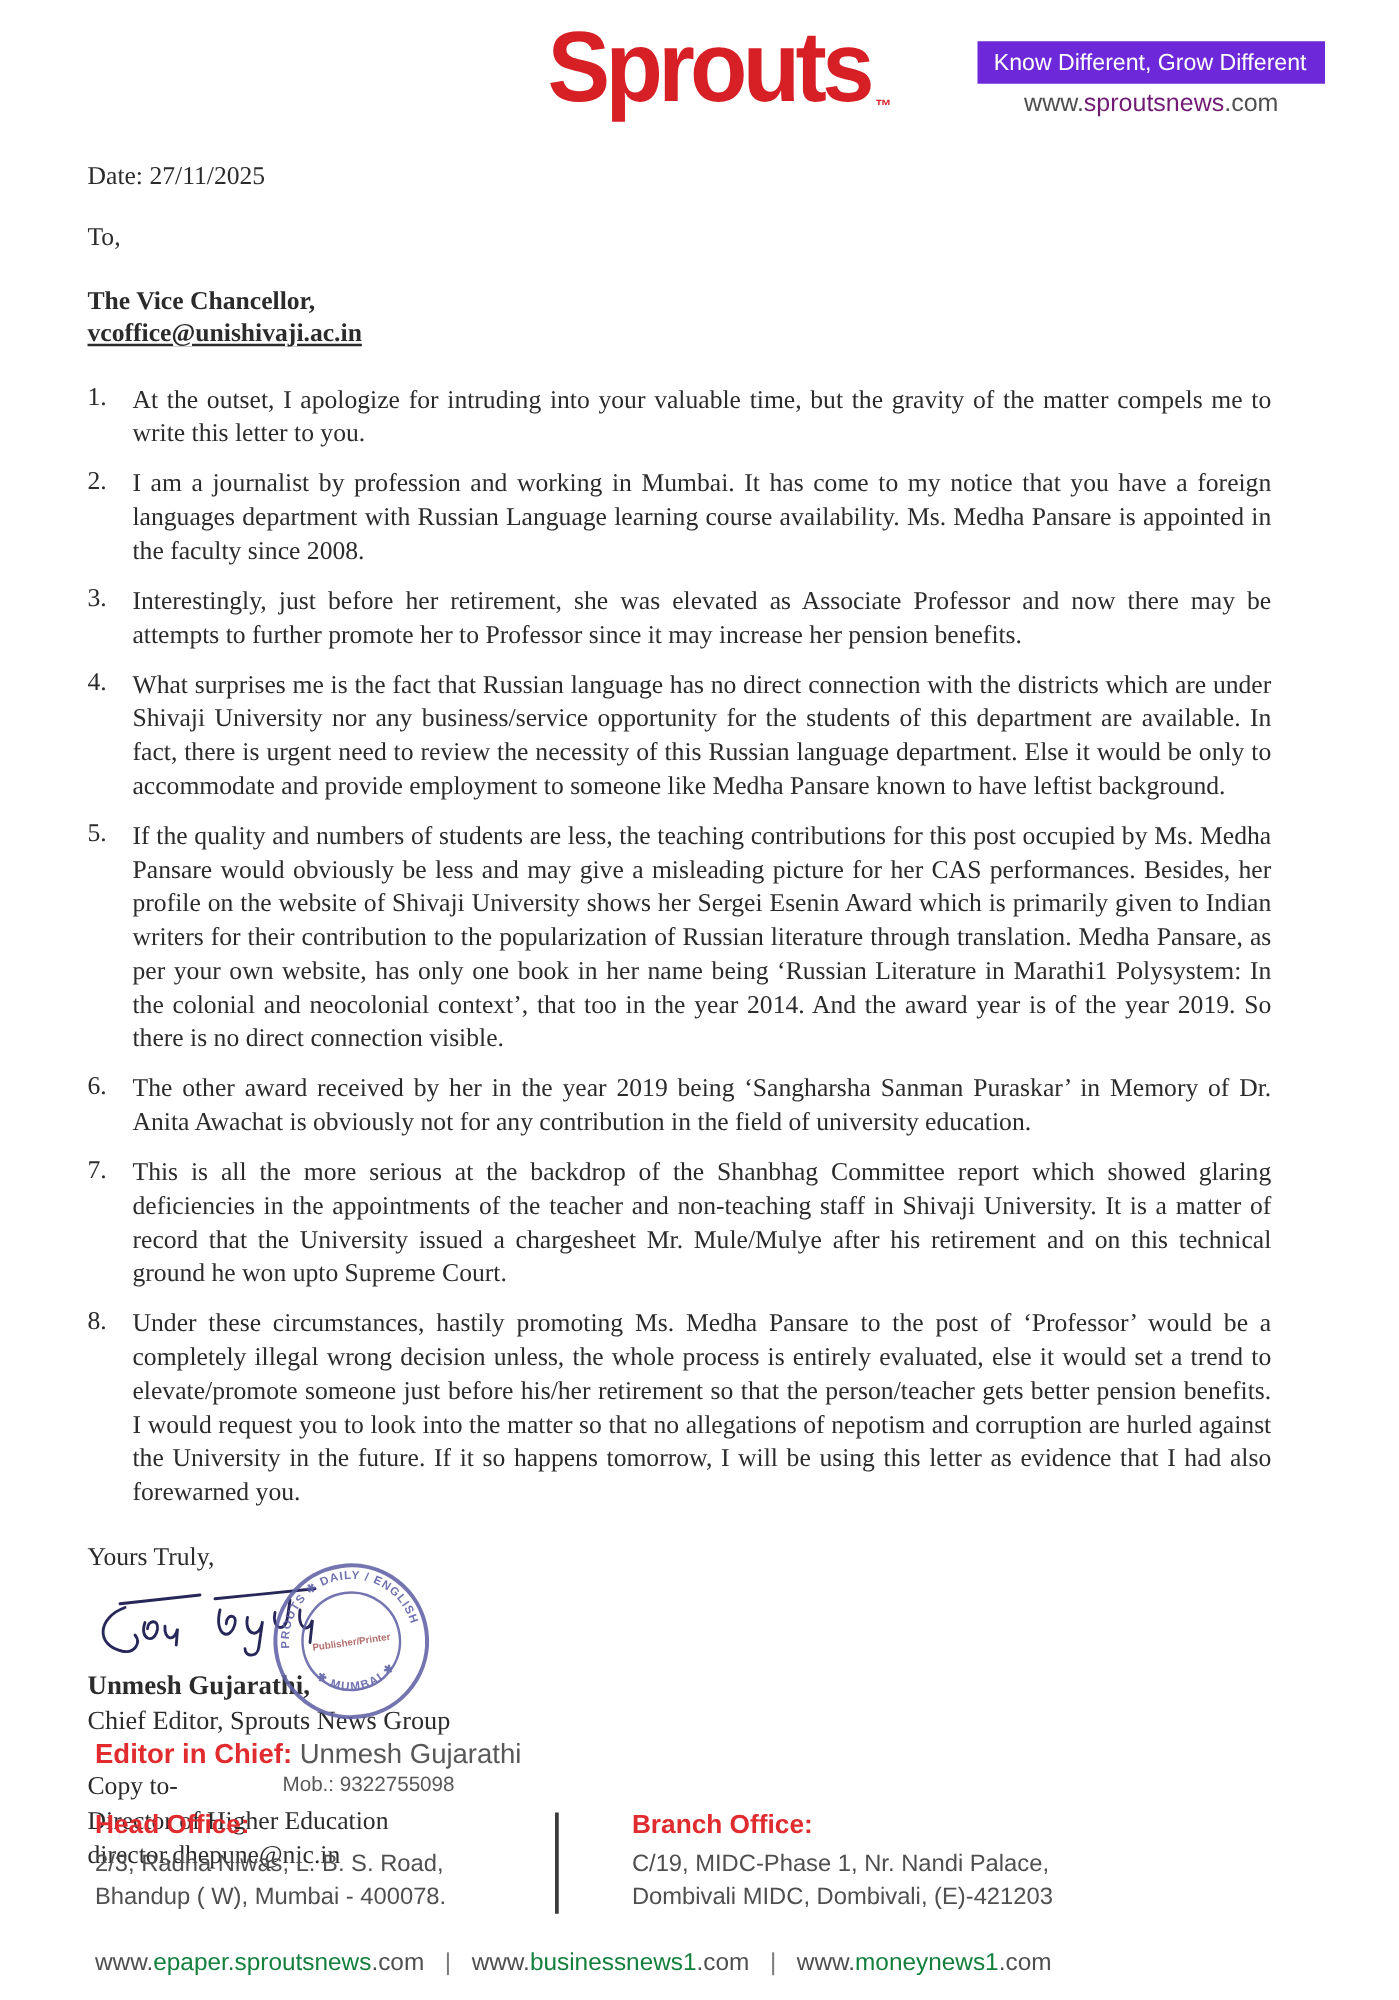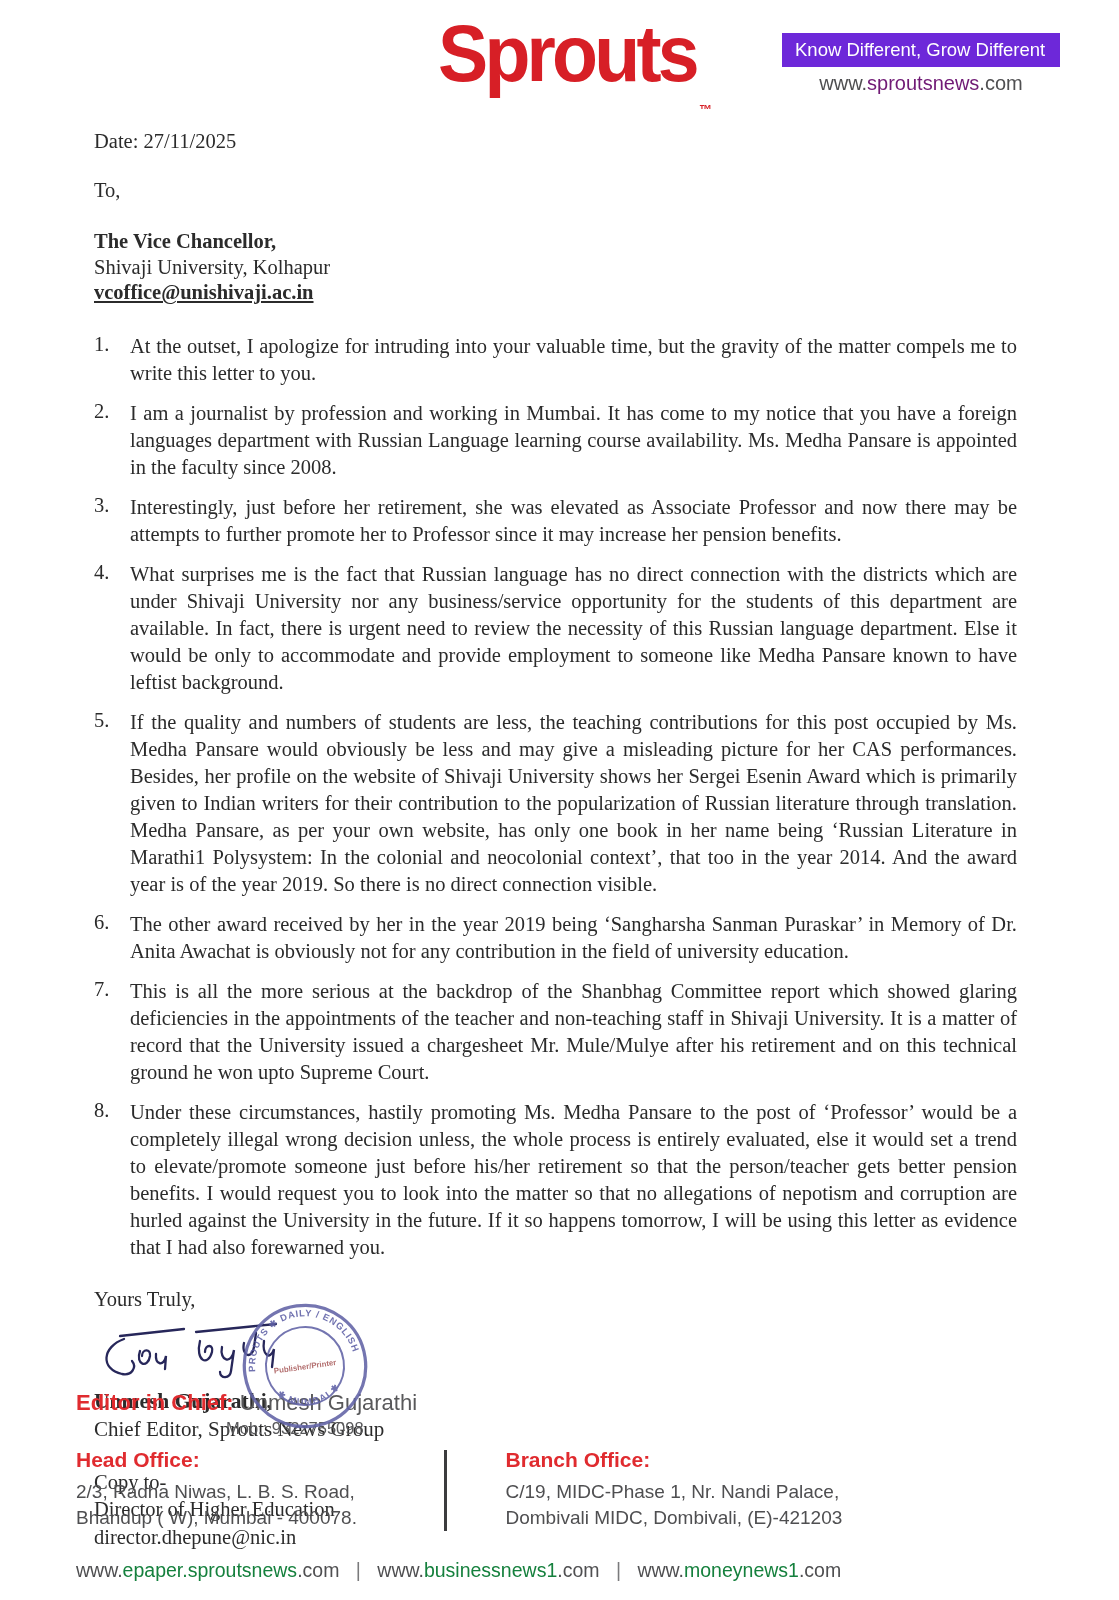--- a/index.html
+++ b/index.html
@@ -12,21 +12,21 @@
     background: #ffffff;
     overflow: hidden;
     font-family: "Liberation Serif", serif;
     color: #2b2b2b;
   }
 
   
   .masthead { position: relative; height: 108px; }
   .logo-wrap {
     position: absolute; left: 438px; top: 16px;
-    display: flex; align-items: flex-end; flex-direction: column;
+    display: flex; align-items: flex-end;
   }
   .logo-text {
     font-family: "Liberation Sans", sans-serif;
     font-weight: 800;
     font-size: 80px;
     line-height: 76px;
     letter-spacing: -4px;
     color: #d71f26;
     transform: scaleX(0.94);
     transform-origin: left center;
@@ -44,21 +44,21 @@
     background: #6d28d9; color: #ffffff;
     font-size: 18.5px; padding: 6px 0 6px 13px;
   }
   .website-line {
     margin-top: 5px; text-align: center;
     font-size: 20px; color: #4f4f51;
   }
   .website-line .host { color: #701a75; }
 
   
-  .letter { padding: 0 102px 0 70px; font-size: 20.5px; margin-left: 24px; }
+  .letter { padding: 0 102px 0 70px; font-size: 20.5px; }
   .date-line { margin-top: 22px; }
   .to-line { margin-top: 26px; }
   .recipient { margin-top: 27px; line-height: 25.5px; }
   .bold { font-weight: bold; }
   .recipient-email { font-weight: bold; text-decoration: underline; }
 
   .points { margin-top: 27px; }
   .point { display: flex; margin-bottom: 13px; }
   .point-num { width: 36px; flex-shrink: 0; }
   .point-text { flex: 1; text-align: justify; line-height: 27px; }
@@ -112,21 +112,20 @@
       <div class="website-line"><span>www.</span><span class="host">sproutsnews</span><span>.com</span></div>
     </div>
   </div>
 
   <div class="letter">
     <p class="date-line">Date: 27/11/2025</p>
     <p class="to-line">To,</p>
 
     <div class="recipient">
       <p class="bold">The Vice Chancellor,</p>
-      <p>Shivaji University, Kolhapur</p>
       <p class="recipient-email">vcoffice@unishivaji.ac.in</p>
     </div>
 
     <div class="points">
       <div class="point">
         <span class="point-num">1.</span>
         <span class="point-text">At the outset, I apologize for intruding into your valuable time, but the gravity of the matter compels me to write this letter to you.</span>
       </div>
       <div class="point">
         <span class="point-num">2.</span>

